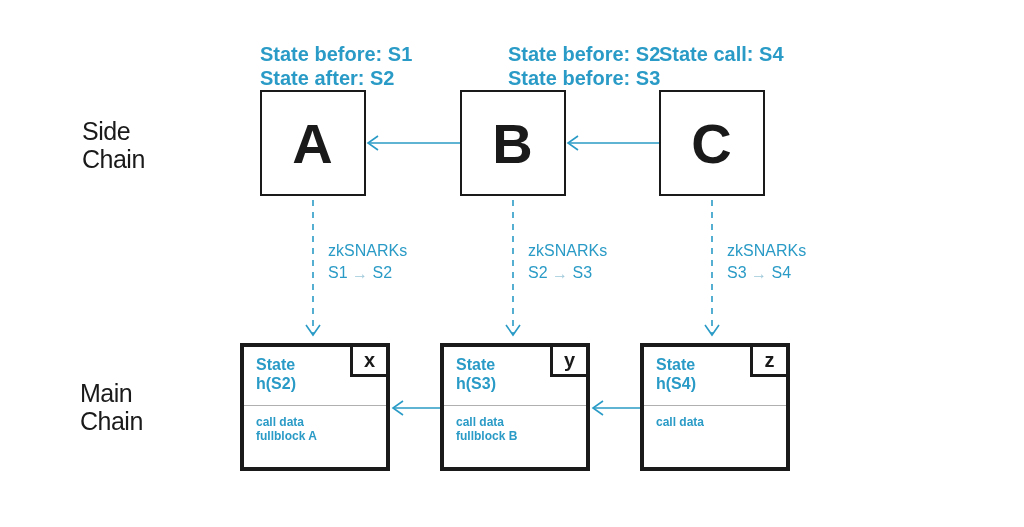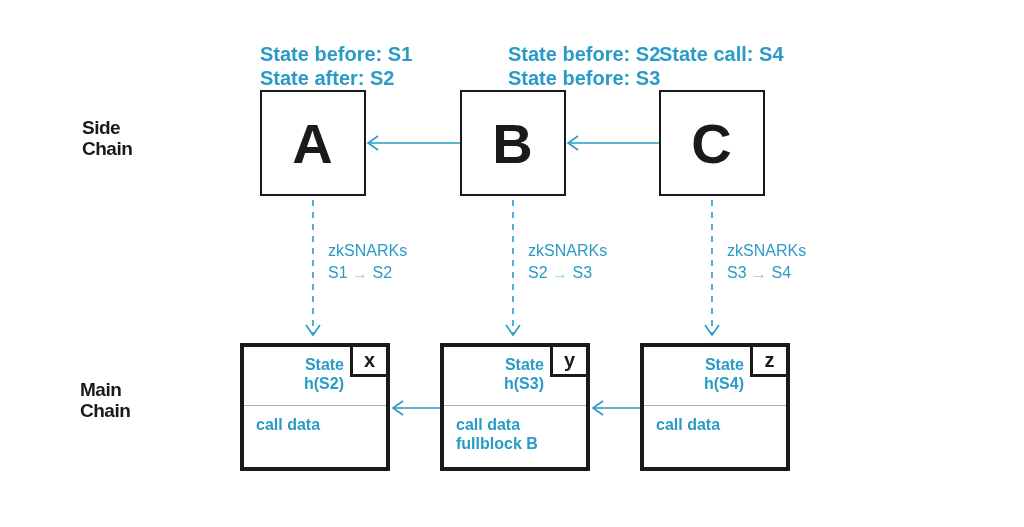--- a/index.html
+++ b/index.html
@@ -14,22 +14,22 @@
   }
   .stage {
     position: relative;
     width: 1024px;
     height: 527px;
     margin: 0 auto;
     overflow: hidden;
   }
   .row-label {
     position: absolute;
-    font-size: 19px;
-    font-weight: 700;
+    font-size: 25px;
+    font-weight: 400;
     color: var(--black);
     letter-spacing: -0.5px;
     line-height: 1.1;
   }
   .state-pair {
     position: absolute;
     font-size: 20px;
     font-weight: 600;
     color: var(--teal);
     line-height: 1.2;
@@ -79,36 +79,35 @@
   }
   .main-block .top {
     position: absolute;
     top: 8px;
     left: 12px;
     right: 42px;
     font-size: 16px;
     font-weight: 600;
     color: var(--teal);
     line-height: 1.2;
-    text-align: right;
   }
   .main-block .divider {
     position: absolute;
     top: 58px;
     left: 0;
     right: 0;
     height: 1px;
     background: #b0b0b0;
   }
   .main-block .bottom {
     position: absolute;
     top: 68px;
     left: 12px;
     right: 12px;
-    font-size: 16px;
+    font-size: 12px;
     font-weight: 600;
     color: var(--teal);
     line-height: 1.2;
   }
   .zks-label {
     position: absolute;
     font-size: 16px;
     font-weight: 400;
     color: var(--teal);
     line-height: 1.35;
@@ -223,20 +222,21 @@
 
   <div class="main-block" style="left:240px; top:343px;">
     <div class="tag">x</div>
     <div class="top">
       <div>State</div>
       <div>h(S2)</div>
     </div>
     <div class="divider"></div>
     <div class="bottom">
       <div>call data</div>
+      <div>fullblock A</div>
     </div>
   </div>
 
   <div class="main-block" style="left:440px; top:343px;">
     <div class="tag">y</div>
     <div class="top">
       <div>State</div>
       <div>h(S3)</div>
     </div>
     <div class="divider"></div>

